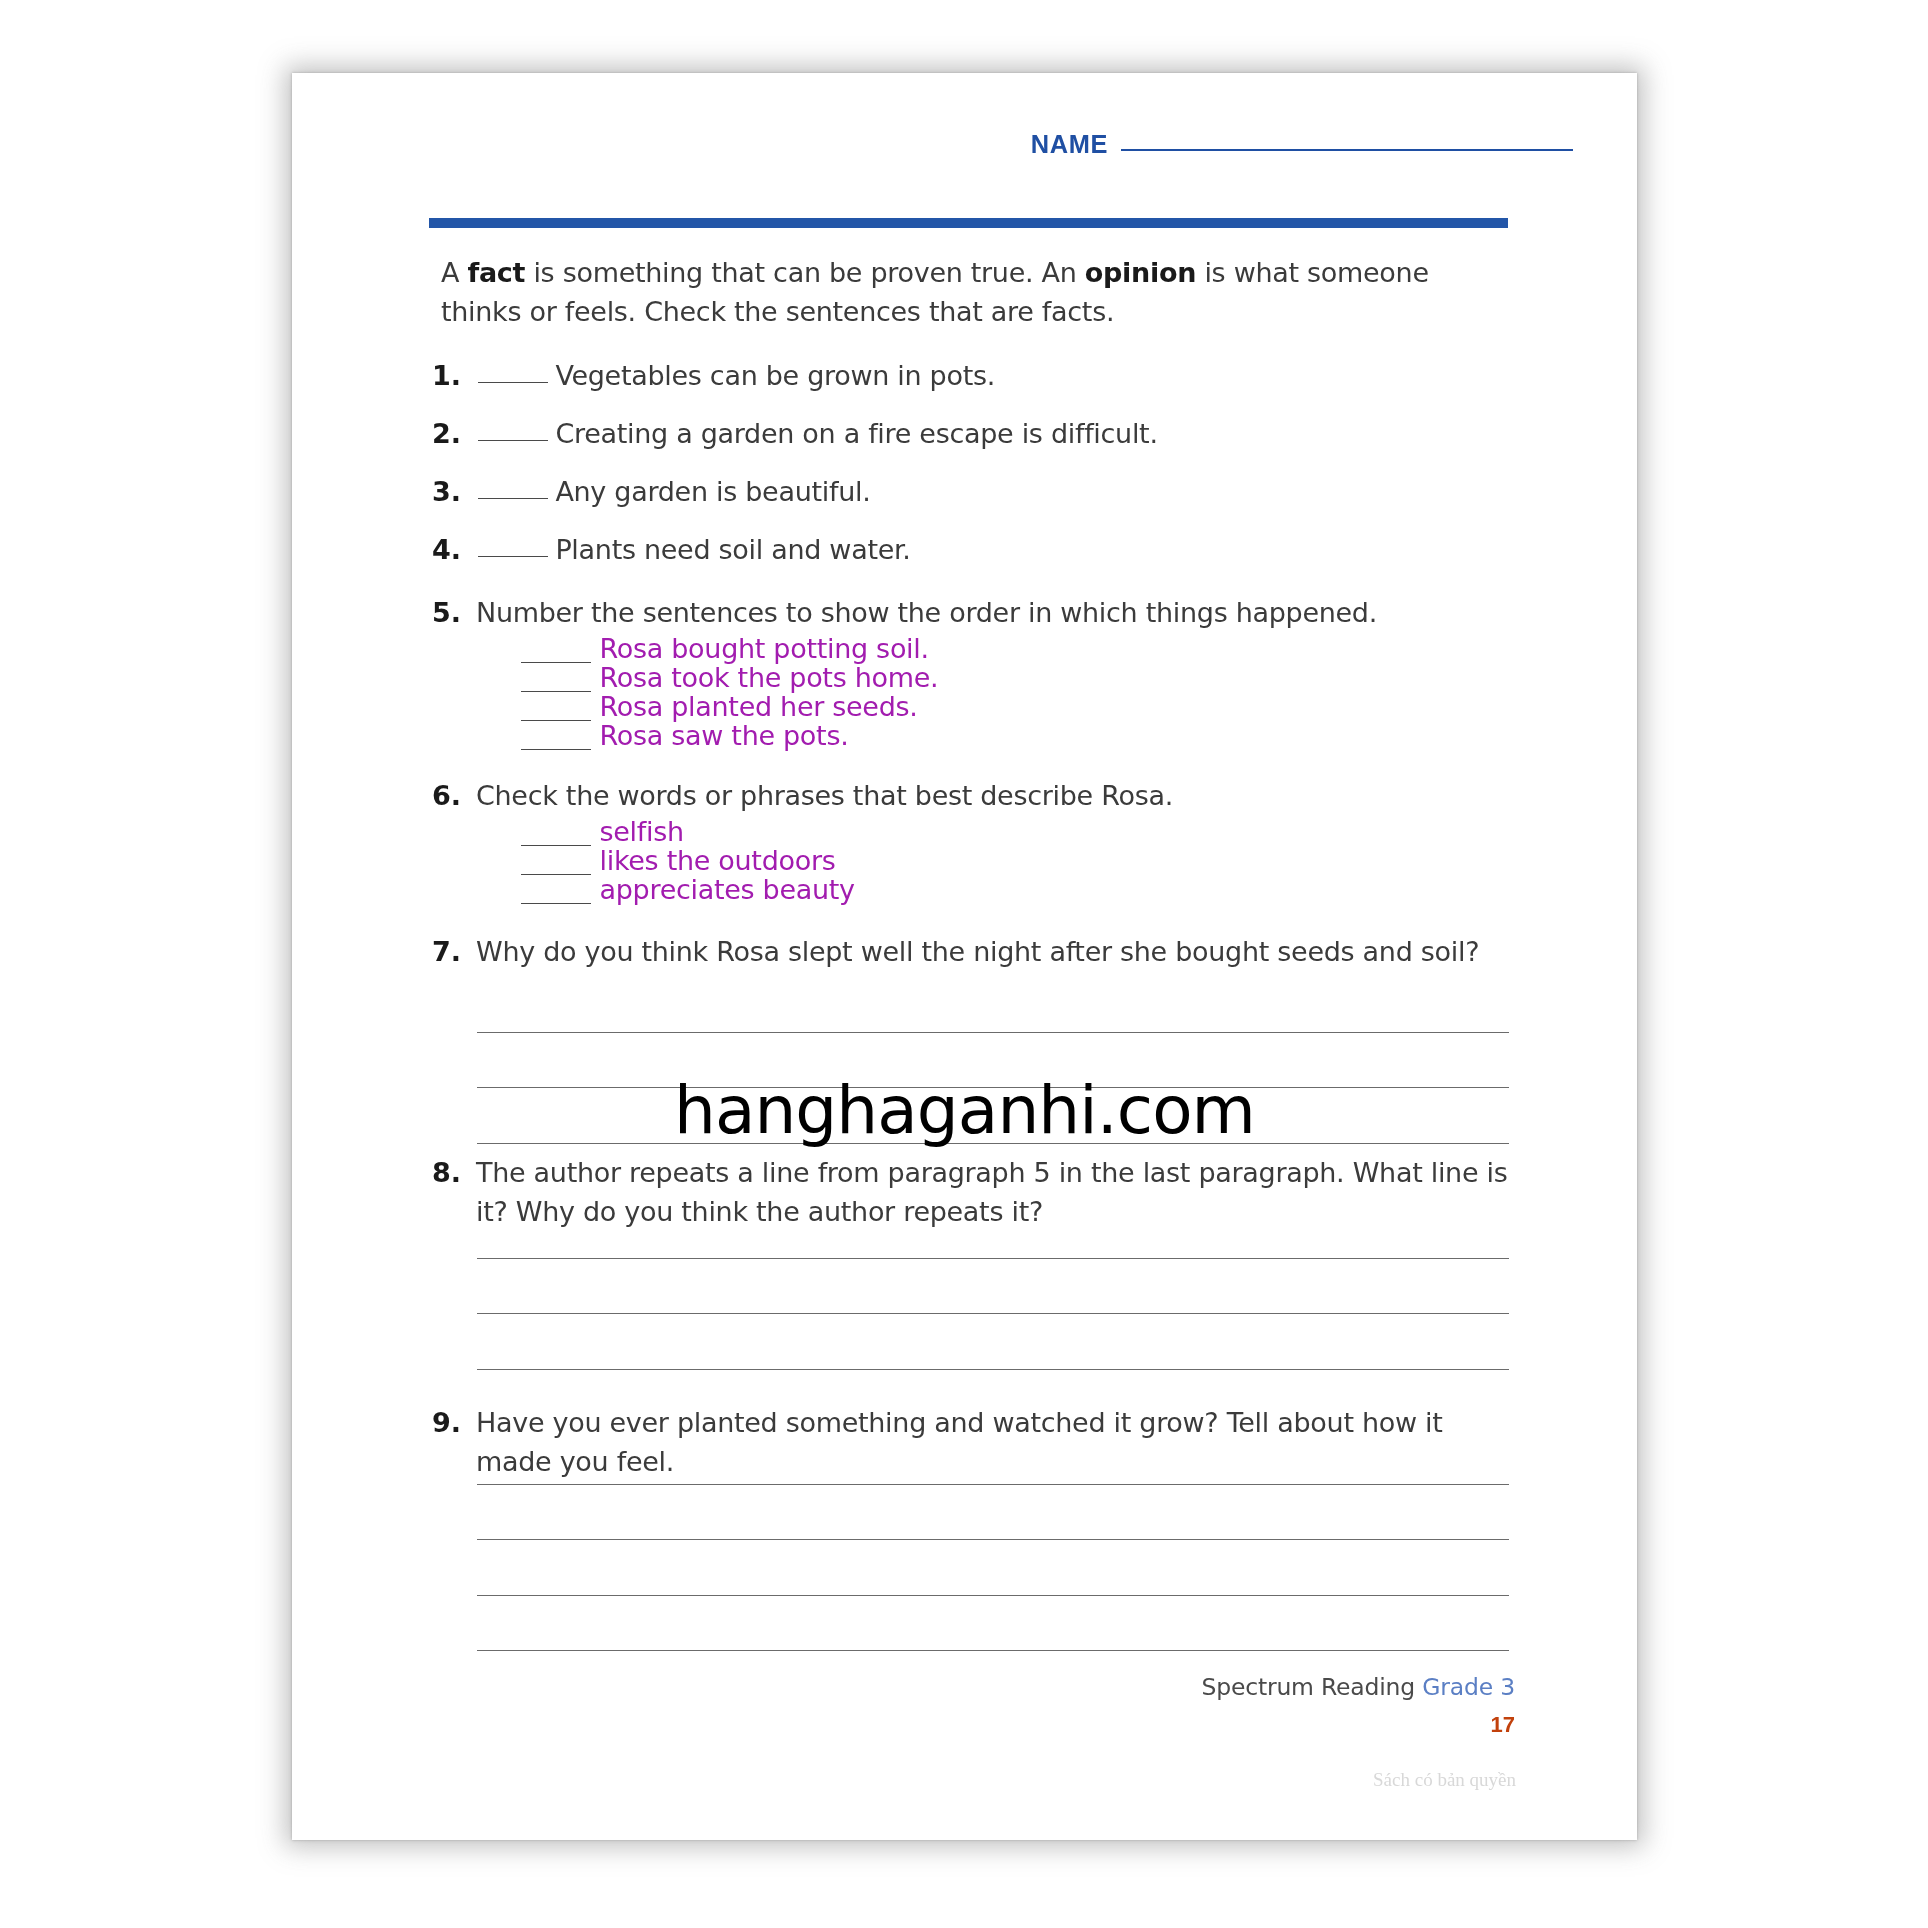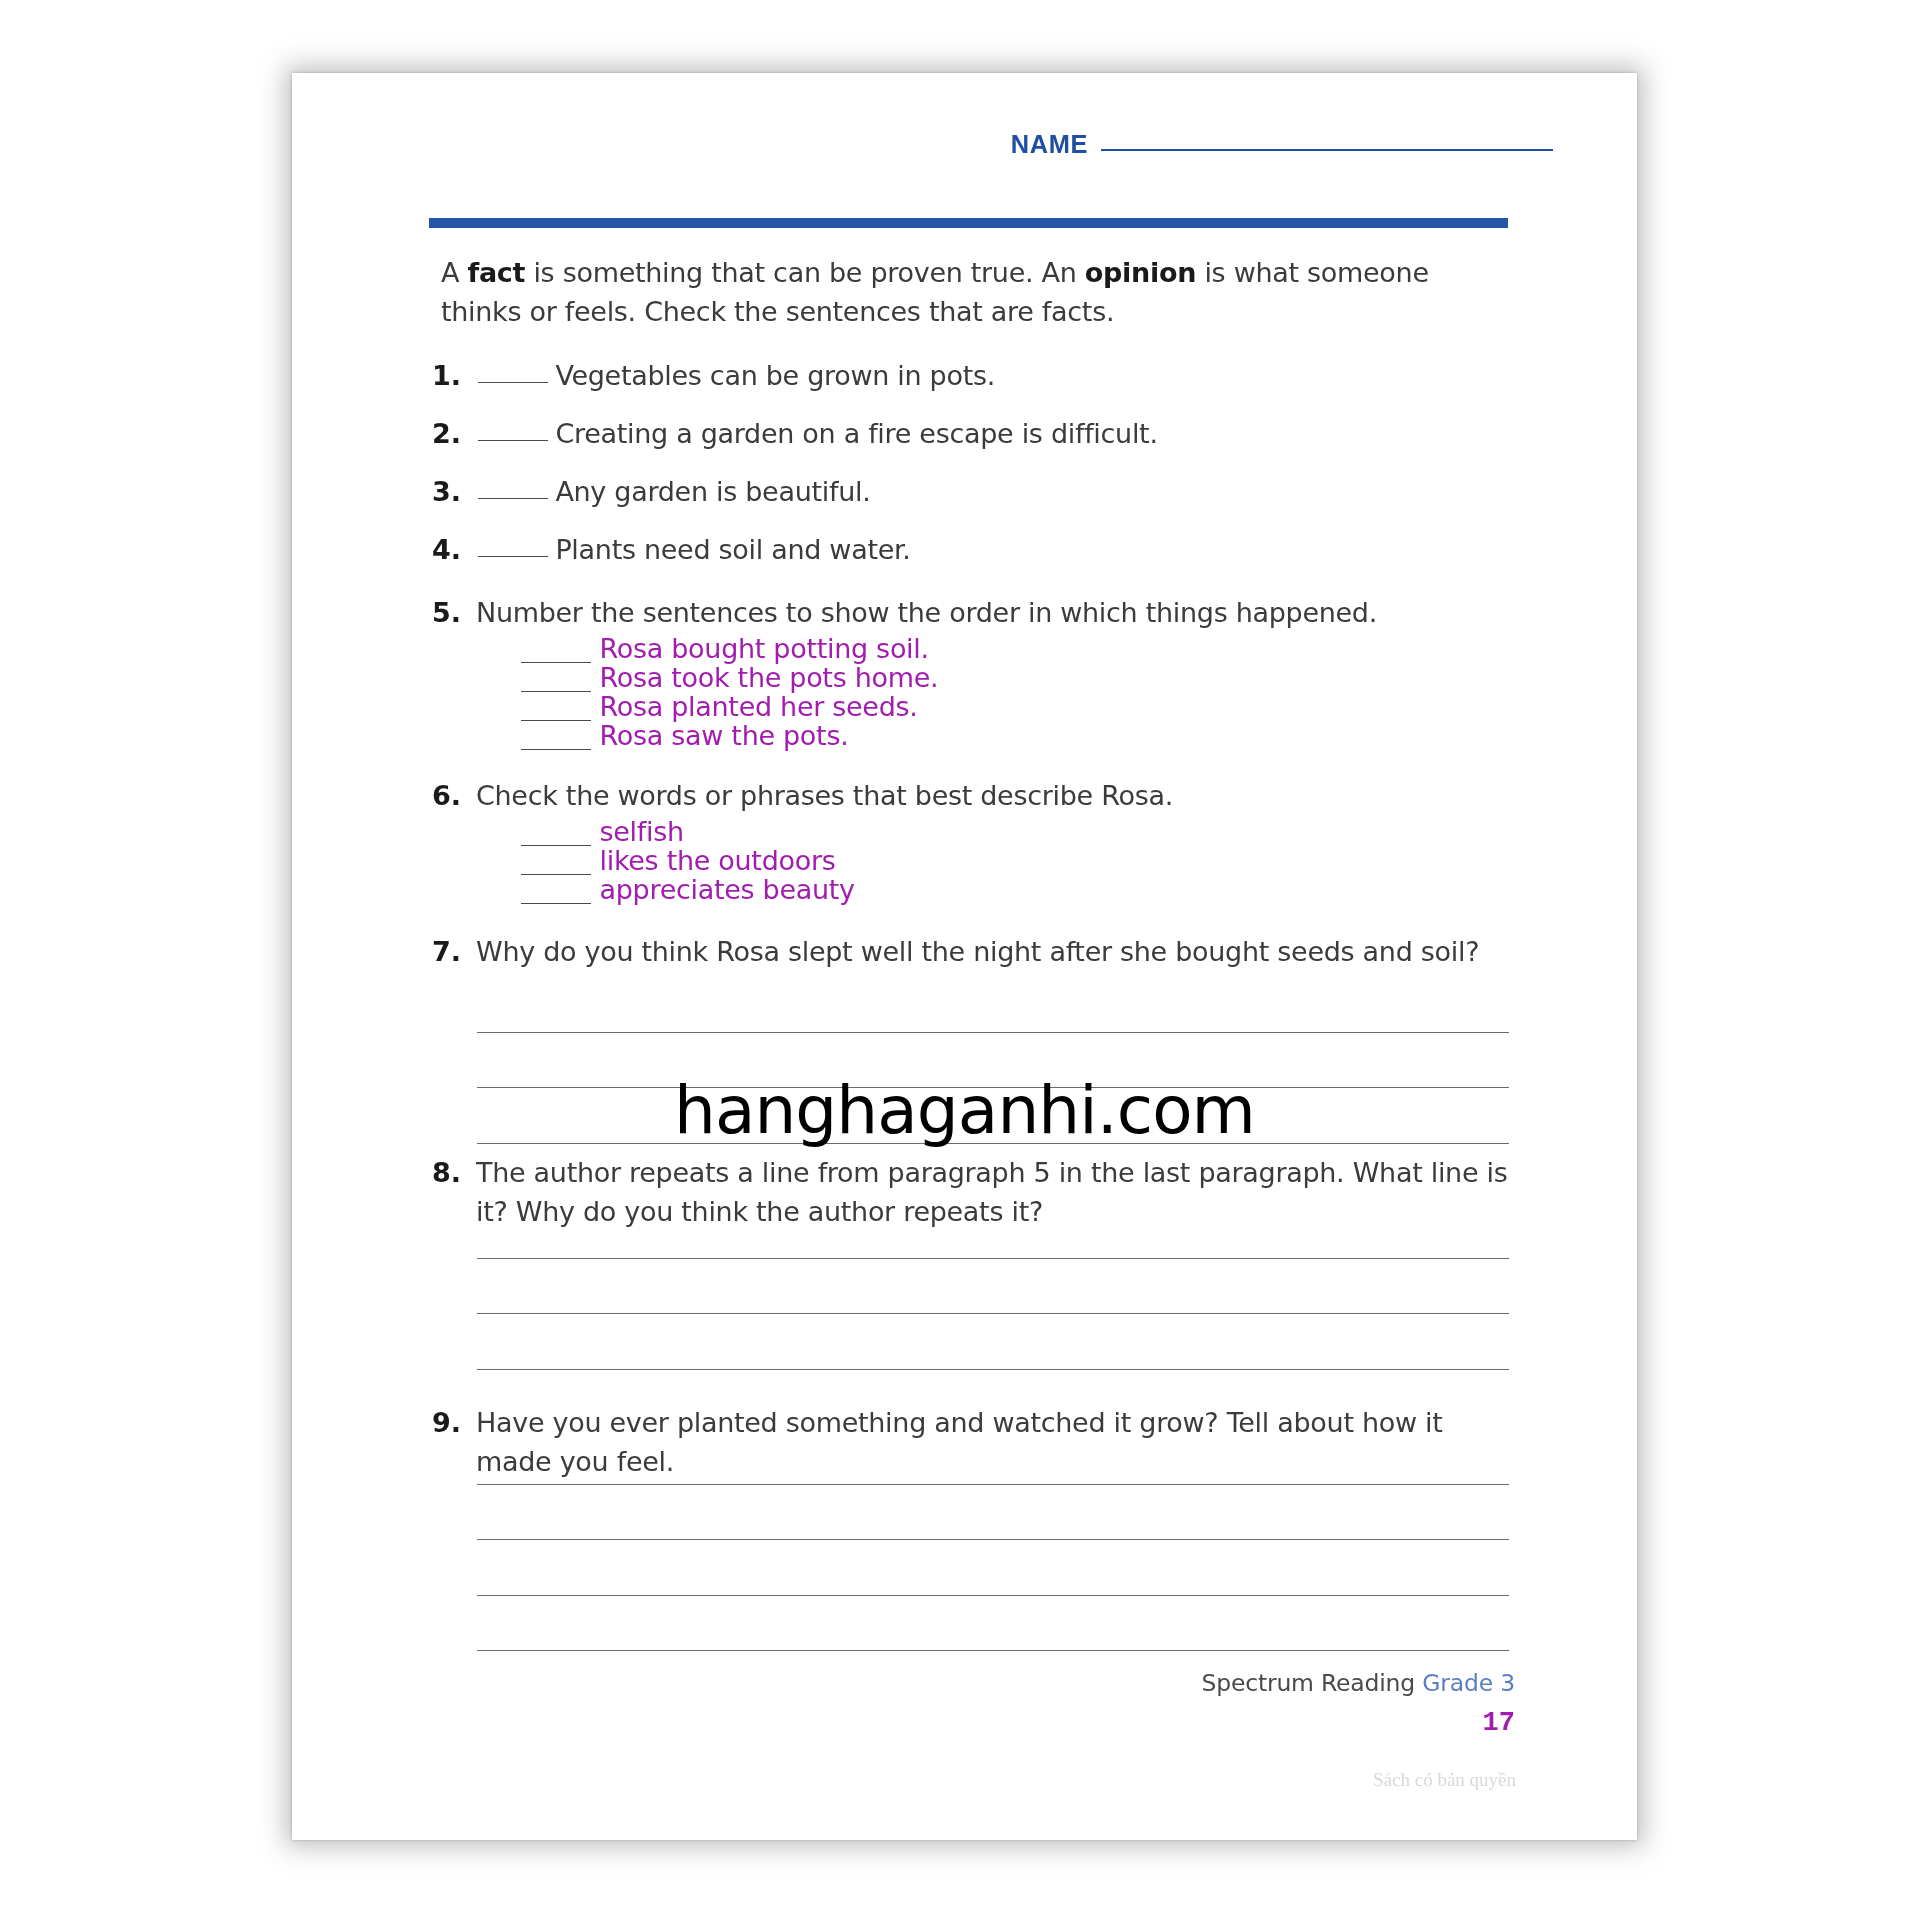--- a/index.html
+++ b/index.html
@@ -45,21 +45,21 @@
   
   .name-row {
     position: absolute;
     left: 0;
     top: 49px;
     width: 1345px;
     height: 45px;
     display: flex;
     align-items: center;
     justify-content: flex-end;
-    padding-right: 84px;
+    padding-right: 64px;
     box-sizing: border-box;
   }
   .name-label {
     color: #1f4fa3;
     font-family: "Liberation Sans", sans-serif;
     font-weight: bold;
     font-size: 25.4px;
     letter-spacing: 0.6px;
   }
   .name-rule {
@@ -202,24 +202,24 @@
     font-family: "DejaVu Sans", sans-serif;
     font-size: 23.5px;
     color: #4a4a4a;
     letter-spacing: -0.2px;
     white-space: nowrap;
   }
   .footer-line1 .grade {
     color: #5b7fc4;
   }
   .footer-pagenum {
-    font-family: Liberation Mono, monospace;
-    font-size: 27px;
+    font-family: Liberation Sans, sans-serif;
+    font-size: 22px;
     font-weight: bold;
-    color: #a21caf;
+    color: #c2410c;
     margin-top: 11.3px;
   }
   .footer-copyright {
     position: absolute;
     right: 121px;
     bottom: 49px;
     font-family: "Liberation Serif", serif;
     font-size: 19px;
     color: #d8d8d8;
     white-space: nowrap;

